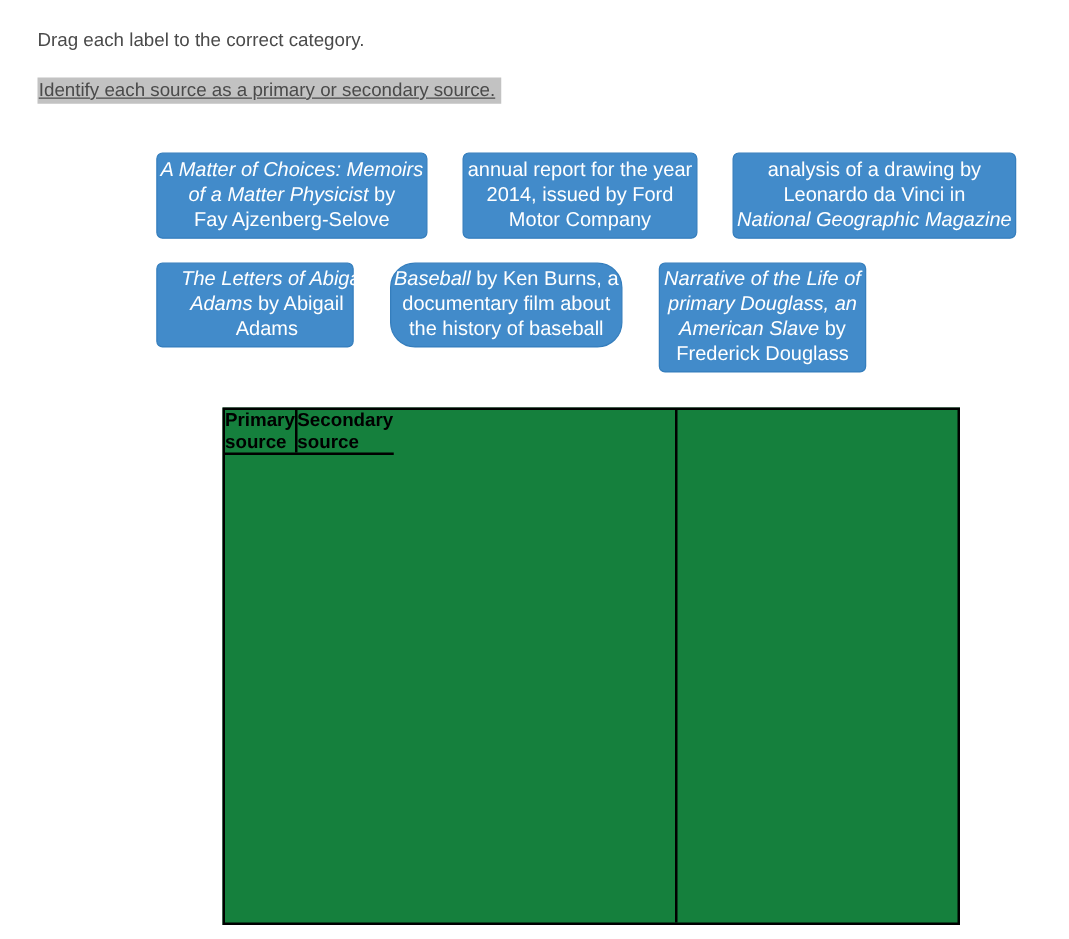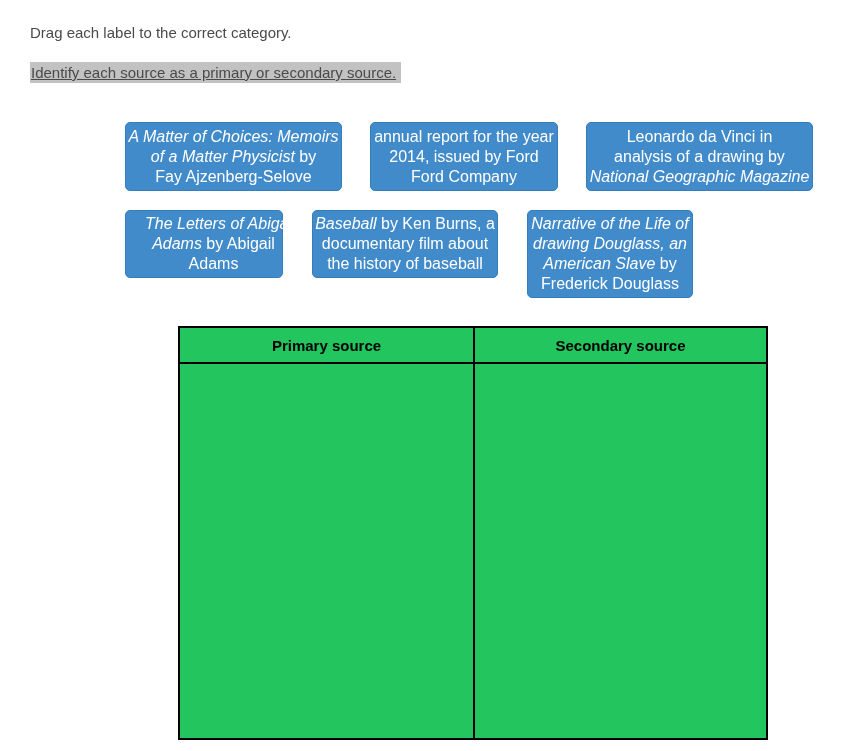--- a/index.html
+++ b/index.html
@@ -43,29 +43,29 @@
     display: flex; flex-direction: column; justify-content: center;
     cursor: move;
   }
   .drag-label .label-line { white-space: nowrap; }
   .drag-label .it { font-style: italic; }
 
   .drag-label:nth-child(1) { left: 125px; top: 118px; width: 217px; height: 69px; }
   .drag-label:nth-child(2) { left: 370px; top: 118px; width: 188px; height: 69px; text-align: center; }
   .drag-label:nth-child(3) { left: 586px; top: 118px; width: 227px; height: 69px; }
   .drag-label:nth-child(4) { left: 125px; top: 206px; width: 158px; height: 68px; padding-left: 19px; }
-  .drag-label:nth-child(5) { left: 312px; top: 206px; width: 186px; height: 68px; }
+  .drag-label:nth-child(5) { left: 312px; top: 206px; width: 186px; height: 68px; border-radius: 20px; }
   .drag-label:nth-child(6) { left: 527px; top: 206px; width: 166px; height: 88px; }
 
   .cat-table {
     position: absolute; left: 178px; top: 322px;
     width: 590px; height: 414px;
     border: 2px solid var(--table-border);
-    display: flex; flex-direction: column;
-    background: #22c55e;
+    display: flex; 
+    background: #15803d;
   }
   .thead {
     display: flex; height: 36px; flex: 0 0 36px;
     border-bottom: 2px solid var(--table-border);
   }
   .th {
     flex: 1 1 50%;
     display: flex; align-items: center; justify-content: center;
     font-weight: bold; font-size: 15px; color: #000000;
   }
@@ -86,40 +86,40 @@
 
   <div id="label-bank">
       <div class="drag-label">
         <div class="label-line"><span class="it">A Matter of Choices: Memoirs</span></div>
         <div class="label-line"><span class="it">of a Matter Physicist</span><span> by</span></div>
         <div class="label-line"><span>Fay Ajzenberg-Selove</span></div>
       </div>
       <div class="drag-label">
         <div class="label-line"><span>annual report for the year</span></div>
         <div class="label-line"><span>2014, issued by Ford</span></div>
-        <div class="label-line"><span>Ford Company</span></div>
+        <div class="label-line"><span>Motor Company</span></div>
       </div>
       <div class="drag-label">
+        <div class="label-line"><span>analysis of a drawing by</span></div>
         <div class="label-line"><span>Leonardo da Vinci in</span></div>
-        <div class="label-line"><span>analysis of a drawing by</span></div>
         <div class="label-line"><span class="it">National Geographic Magazine</span></div>
       </div>
       <div class="drag-label">
         <div class="label-line"><span class="it">The Letters of Abigail</span></div>
         <div class="label-line"><span class="it">Adams</span><span> by Abigail</span></div>
         <div class="label-line"><span>Adams</span></div>
       </div>
       <div class="drag-label">
         <div class="label-line"><span class="it">Baseball</span><span> by Ken Burns, a</span></div>
         <div class="label-line"><span>documentary film about</span></div>
         <div class="label-line"><span>the history of baseball</span></div>
       </div>
       <div class="drag-label">
         <div class="label-line"><span class="it">Narrative of the Life of</span></div>
-        <div class="label-line"><span class="it">drawing Douglass, an</span></div>
+        <div class="label-line"><span class="it">primary Douglass, an</span></div>
         <div class="label-line"><span class="it">American Slave</span><span> by</span></div>
         <div class="label-line"><span>Frederick Douglass</span></div>
       </div>
     </div>
 
   <div class="cat-table">
     <div class="thead">
       <div class="th">Primary source</div>
       <div class="th col-right">Secondary source</div>
     </div>

